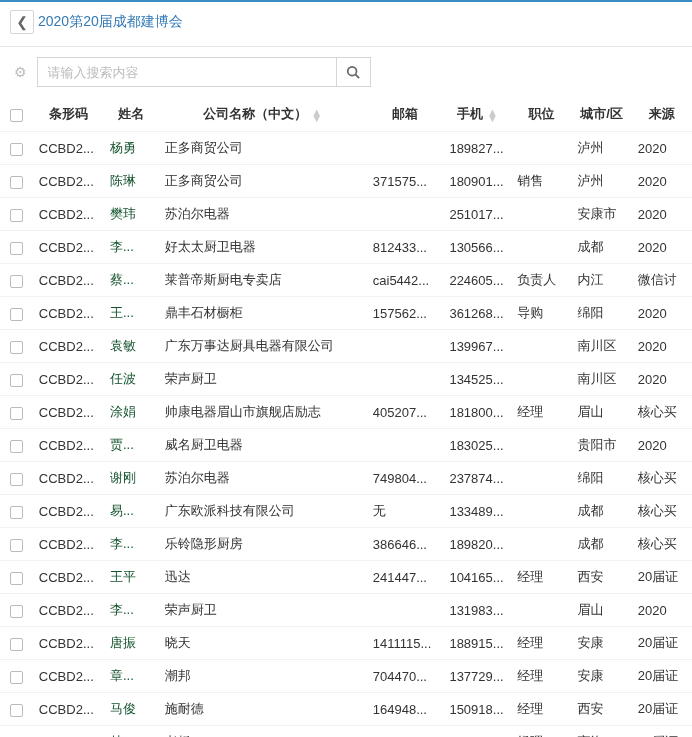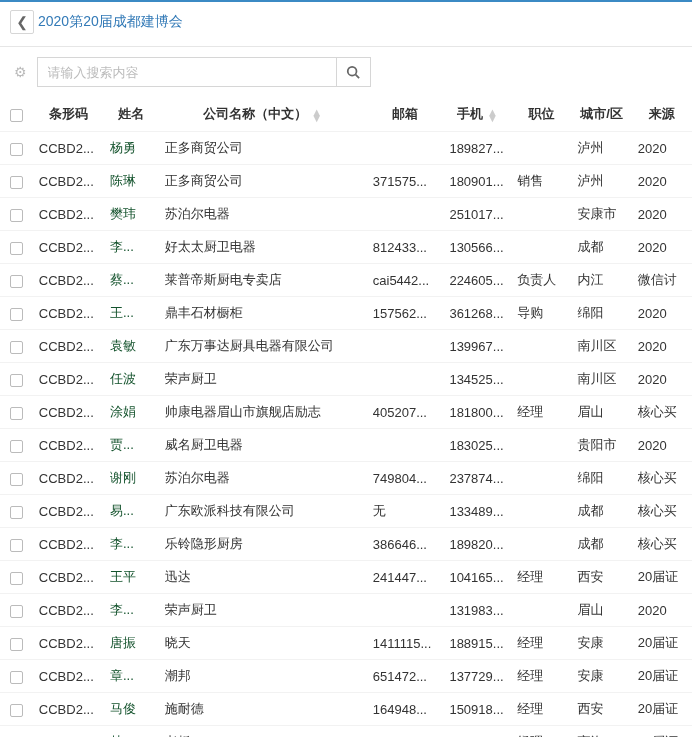--- a/index.html
+++ b/index.html
@@ -258,21 +258,21 @@
         <td>188915...</td>
         <td>经理</td>
         <td>安康</td>
         <td>20届证</td>
       </tr>
       <tr>
         <td class="checkbox-col"><span class="checkbox"></span></td>
         <td>CCBD2...</td>
         <td class="link">章...</td>
         <td>潮邦</td>
-        <td>651472...</td>
+        <td>704470...</td>
         <td>137729...</td>
         <td>经理</td>
         <td>安康</td>
         <td>20届证</td>
       </tr>
       <tr>
         <td class="checkbox-col"><span class="checkbox"></span></td>
         <td>CCBD2...</td>
         <td class="link">马俊</td>
         <td>施耐德</td>

